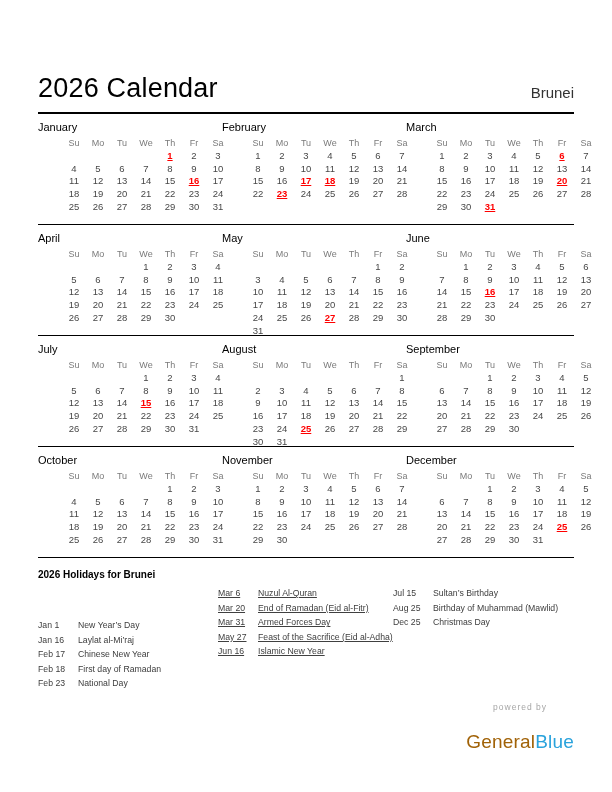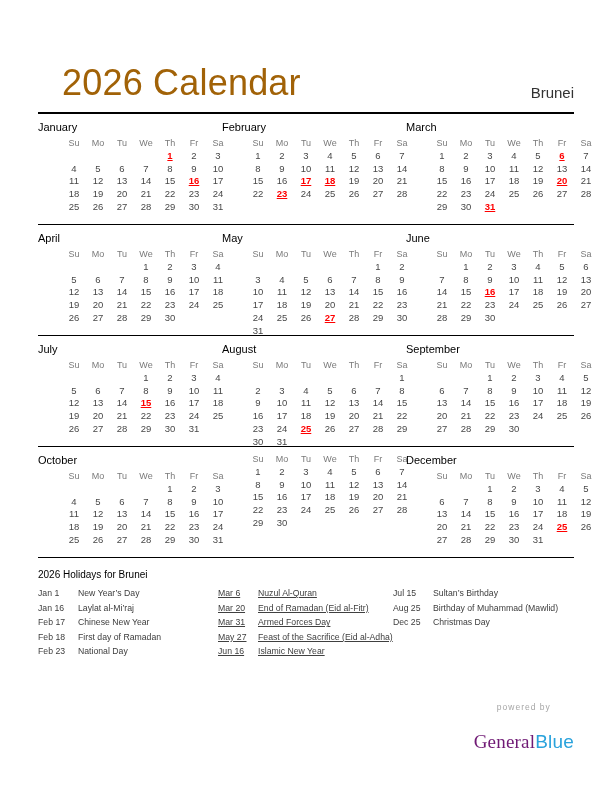--- a/index.html
+++ b/index.html
@@ -13,21 +13,21 @@
     overflow:hidden;
   }
   .content{padding:0 38px;}
   
   .header{
     display:flex;align-items:flex-end;justify-content:space-between;
     padding-top:36px;padding-bottom:8px;
     border-bottom:2px solid #000000;
   }
   .page-title{
-    font-size:36px;font-weight:400;color:#a16207;letter-spacing:0.2px;margin-left:24px;
+    font-size:27px;font-weight:400;color:#000000;letter-spacing:0.2px;
   }
   .region-label{font-size:15px;color:#333333;padding-bottom:3px;margin-top:48px;}
   
   .month-row{
     display:flex;justify-content:space-between;
     height:111px;box-sizing:border-box;
     border-bottom:1px solid #000000;
     padding-top:6px;
   }
   .month{width:168px;}
@@ -42,34 +42,34 @@
   }
   table.month-table td{
     width:24px;height:12.8px;font-size:9.5px;color:#474747;
     text-align:center;padding:0;line-height:12.8px;
   }
   table.month-table td.holiday{
     color:#ff0000;font-weight:700;text-decoration:underline;
   }
   
   .holidays{margin-top:11px;}
-  .holidays-title{font-size:10px;font-weight:400;color:#000000;margin-bottom:6px;}
+  .holidays-title{font-size:10px;font-weight:700;color:#000000;margin-bottom:6px;}
   .holiday-cols{display:flex;}
   .holiday-col{display:flex;flex-direction:column;}
-  .holiday-col.c1{width:180px;}
+  .holiday-col.c1{width:180px;margin-top:32px;}
   .holiday-col.c2{width:175px;text-decoration:underline;}
   .holiday-col.c3{width:181px;}
   .holiday-item{display:flex;font-size:8.7px;color:#3d3d3d;height:14.6px;line-height:14.6px;}
   .holiday-date{width:40px;flex:0 0 40px;}
   .holiday-name{flex:1;}
   
   .footer{position:absolute;top:702px;right:38px;text-align:center;}
   .powered-by{font-size:8.5px;color:#a6a6a6;letter-spacing:1px;display:block;margin-bottom:19px;}
   .brand{font-size:19px;letter-spacing:0.2px;}
-  .brand-left{color:#701a75;font-family:Liberation Serif, serif;}
+  .brand-left{color:#a16207;}
   .brand-right{color:#2aa3dc;}
 </style>
 </head>
 <body>
 
 <div class="page">
   <div class="content">
 
     <div class="header">
       <div class="page-title">2026 Calendar</div>
@@ -717,20 +717,21 @@
                   <td>27</td>
                   <td>28</td>
                   <td>29</td>
                   <td>30</td>
                   <td>31</td>
                 </tr>
               </tbody>
             </table>
           </div>
           <div class="month">
+            <div class="month-name">November</div>
             <table class="month-table">
               <thead>
                 <tr>
                   <th>Su</th>
                   <th>Mo</th>
                   <th>Tu</th>
                   <th>We</th>
                   <th>Th</th>
                   <th>Fr</th>
                   <th>Sa</th>

